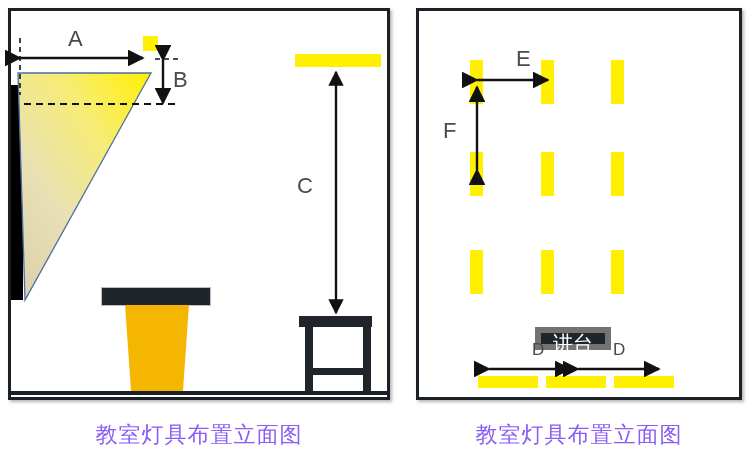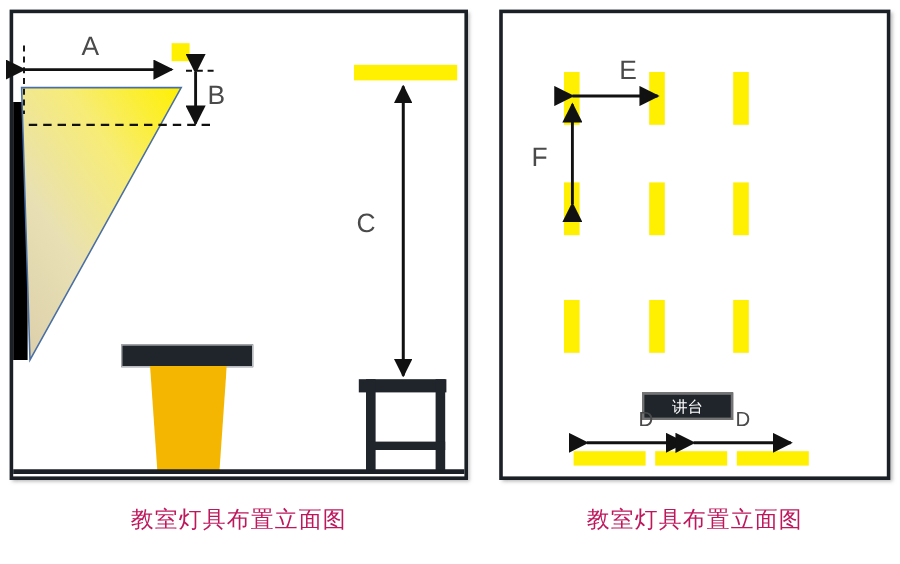--- a/index.html
+++ b/index.html
@@ -40,22 +40,22 @@
     left: 416px;
     top: 8px;
     width: 326px;
     height: 392px;
   }
 
   
   .caption {
     position: absolute;
     text-align: center;
-    font-size: 19px;
-    color: #be185d;
+    font-size: 22px;
+    color: #8b5cf6;
     letter-spacing: 1px;
     white-space: nowrap;
     font-family: "DejaVu Sans", "Liberation Sans", sans-serif;
   }
   #caption-elevation { left: 8px; top: 420px; width: 382px; }
   #caption-plan      { left: 416px; top: 420px; width: 326px; }
 
   .dim-label {
     position: absolute;
     font-size: 22px;
@@ -165,24 +165,24 @@
     background: #ffef00;
   }
 
   #plan-podium {
     position: absolute;
     left: 535px;
     top: 327px;
     width: 76px;
     height: 23px;
     background: #1f252b;
-    border: 2px solid #737373;
+    border: 6px solid #737373;
     box-sizing: border-box;
     color: #ffffff;
-    font-size: 13px;
+    font-size: 20px;
     text-align: center;
     line-height: 21px;
     font-family: "DejaVu Sans", "Liberation Sans", sans-serif;
   }
 </style>
 </head>
 <body>
 
 <div class="stage">
 

